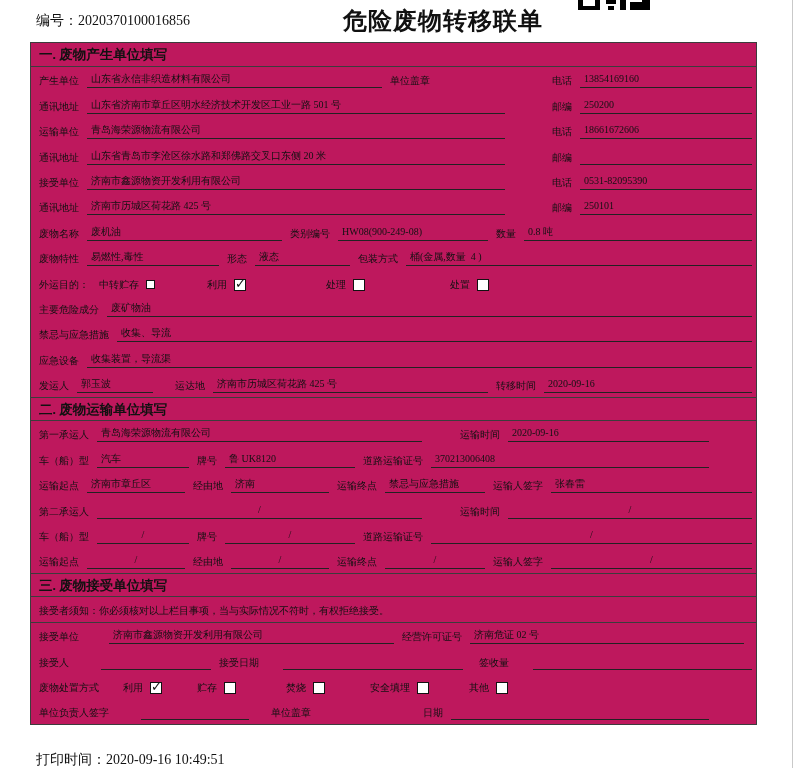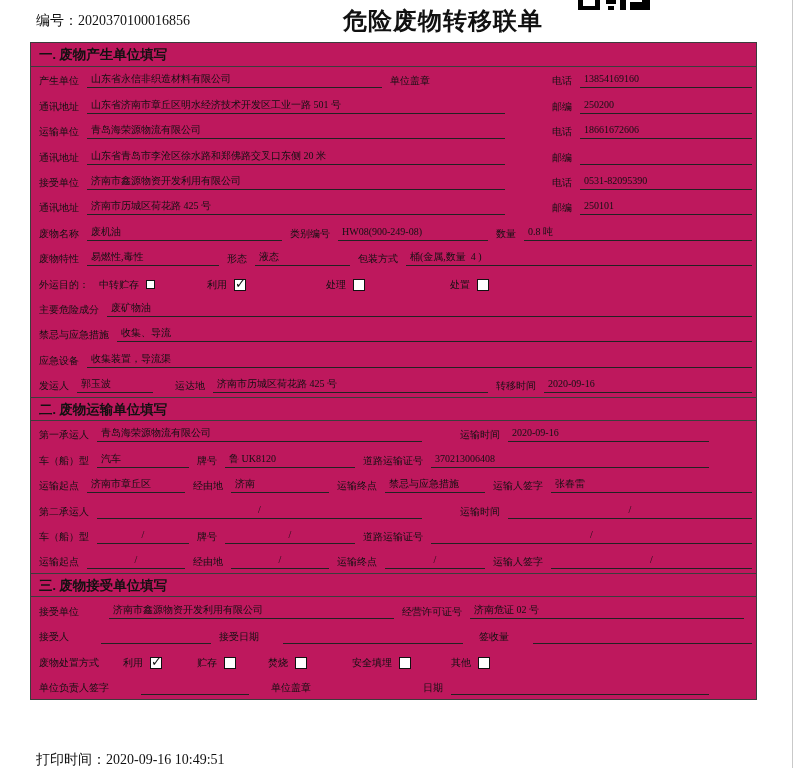--- a/index.html
+++ b/index.html
@@ -44,21 +44,21 @@
   .mr45 { margin-right:45px !important; flex:1; }
 
   
   .opt { display:flex; align-items:center; white-space:nowrap; }
   .cb { width:12px; height:12px; border:1.3px solid #111; display:inline-block;
     margin-left:7px; position:relative; background:#fff; }
   .cb.cb-sm { width:9px; height:9px; margin-bottom:1px; }
   .cb.checked::after { content:"✓"; position:absolute; left:0px; top:-4px;
     font-size:13px; font-family:"DejaVu Sans",sans-serif; color:#111; }
   .p1{margin-left:10px;} .p2{margin-left:52px;} .p3{margin-left:80px;} .p4{margin-left:85px;}
-  .d1{margin-left:24px;} .d2{margin-left:35px;} .d3{margin-left:32px;justify-content:space-between;} .d4{margin-left:45px;align-items:center;} .d5{margin-left:40px;}
+  .d1{margin-left:24px;} .d2{margin-left:35px;} .d3{margin-left:50px;justify-content:space-between;} .d4{margin-left:45px;align-items:center;} .d5{margin-left:40px;}
 
   .print-time { position:absolute; left:36px; top:751px; font-size:14px; white-space:nowrap; }
 </style>
 </head>
 <body>
 
 <div class="page">
   <div class="page-edge"></div>
 
   <div class="serial">
@@ -237,20 +237,23 @@
       <span class="lbl">经由地</span>
       <span class="fill ctr" style="width:98px">/</span>
       <span class="lbl">运输终点</span>
       <span class="fill ctr" style="width:100px">/</span>
       <span class="lbl">运输人签字</span>
       <span class="fill grow ctr">/</span>
     </div>
 
     <div class="sec-h bt">三. 废物接受单位填写</div>
 
+    <div class="row notice-row">
+      <span class="lbl">接受者须知：你必须核对以上栏目事项，当与实际情况不符时，有权拒绝接受。</span>
+    </div>
 
     <div class="row">
       <span class="lbl">接受单位</span>
       <span class="fill" style="width:285px;margin-left:30px">济南市鑫源物资开发利用有限公司</span>
       <span class="lbl">经营许可证号</span>
       <span class="fill grow" style="margin-right:10px">济南危证 02 号</span>
     </div>
 
     <div class="row">
       <span class="lbl">接受人</span>

